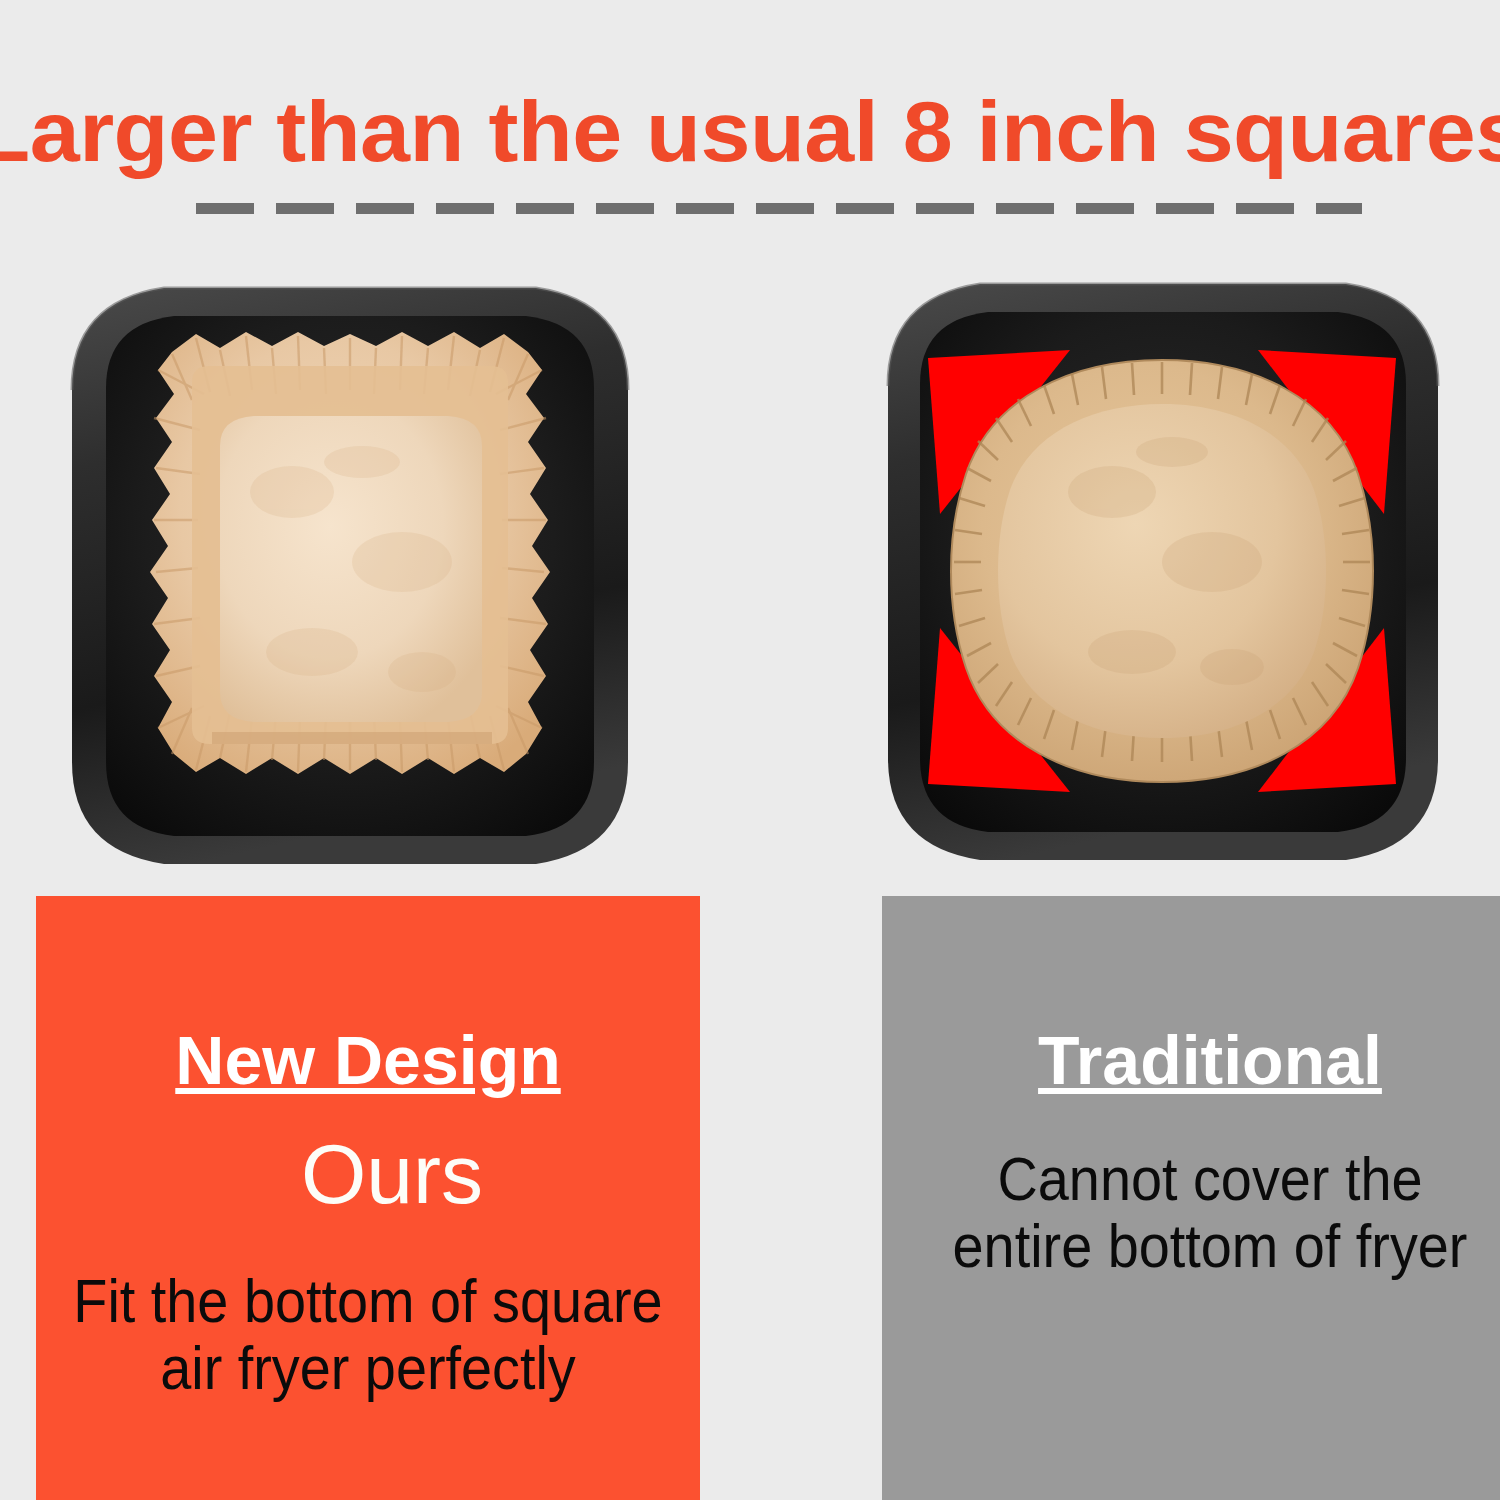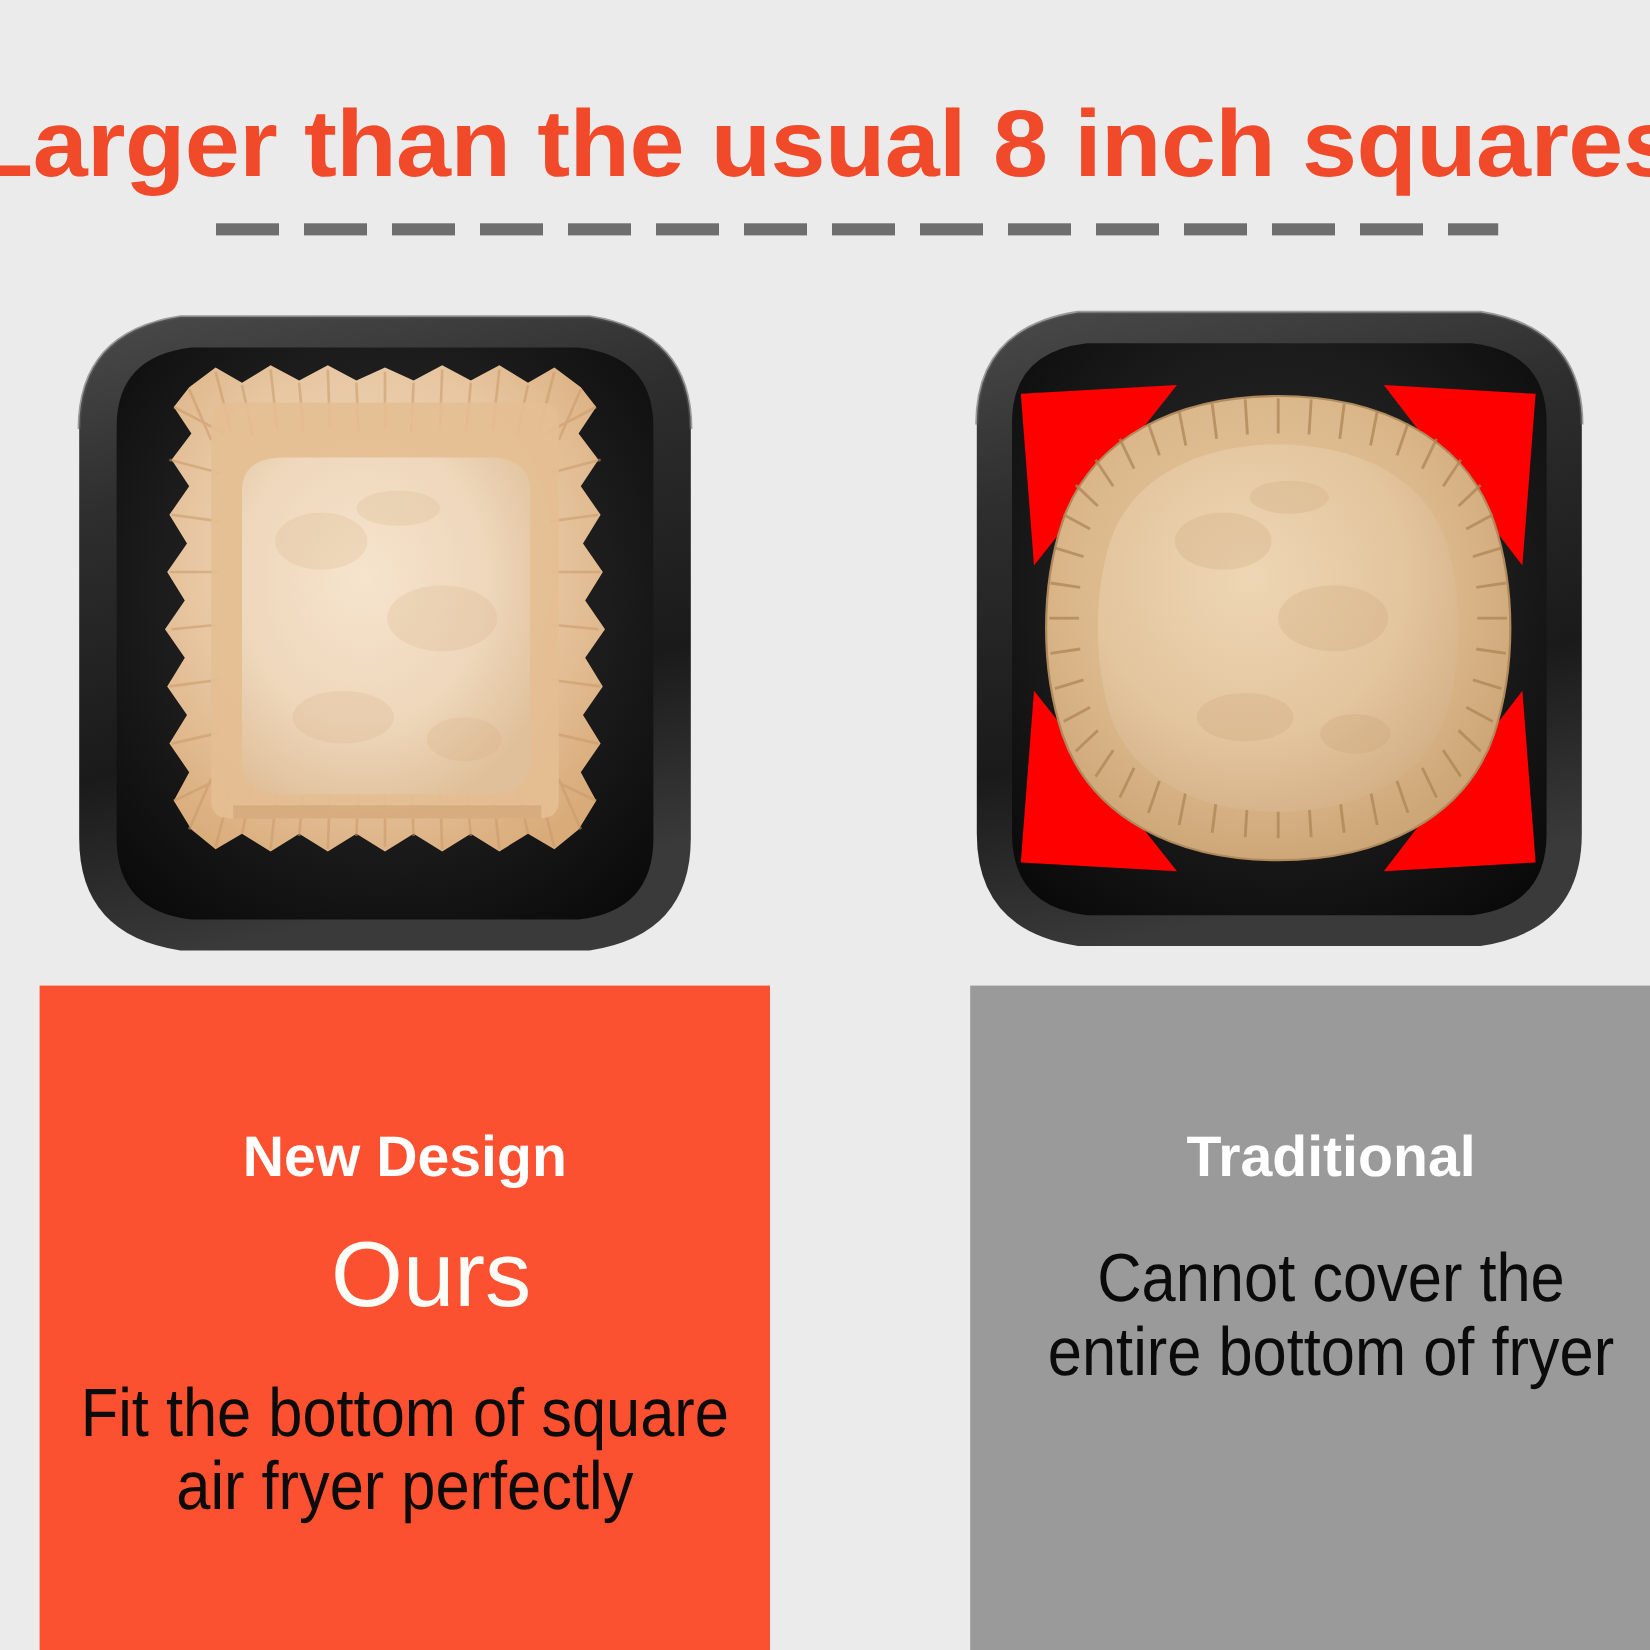--- a/index.html
+++ b/index.html
@@ -89,24 +89,25 @@
   #panel-traditional {
     left: 882px;
     width: 656px;
     height: 604px;
     background: #9a9a9a;
   }
 
   .panel-title {
     font-family: "Liberation Sans", sans-serif;
     font-weight: bold;
-    font-size: 52px;
+    font-size: 68px;
     line-height: 1;
     color: #ffffff;
     white-space: nowrap;
+    text-decoration: underline;
   }
   .panel-subtitle {
     font-family: "Liberation Sans", sans-serif;
     font-weight: normal;
     font-size: 84px;
     line-height: 1;
     color: #fdfdf8;
     white-space: nowrap;
   }
   .panel-body {

